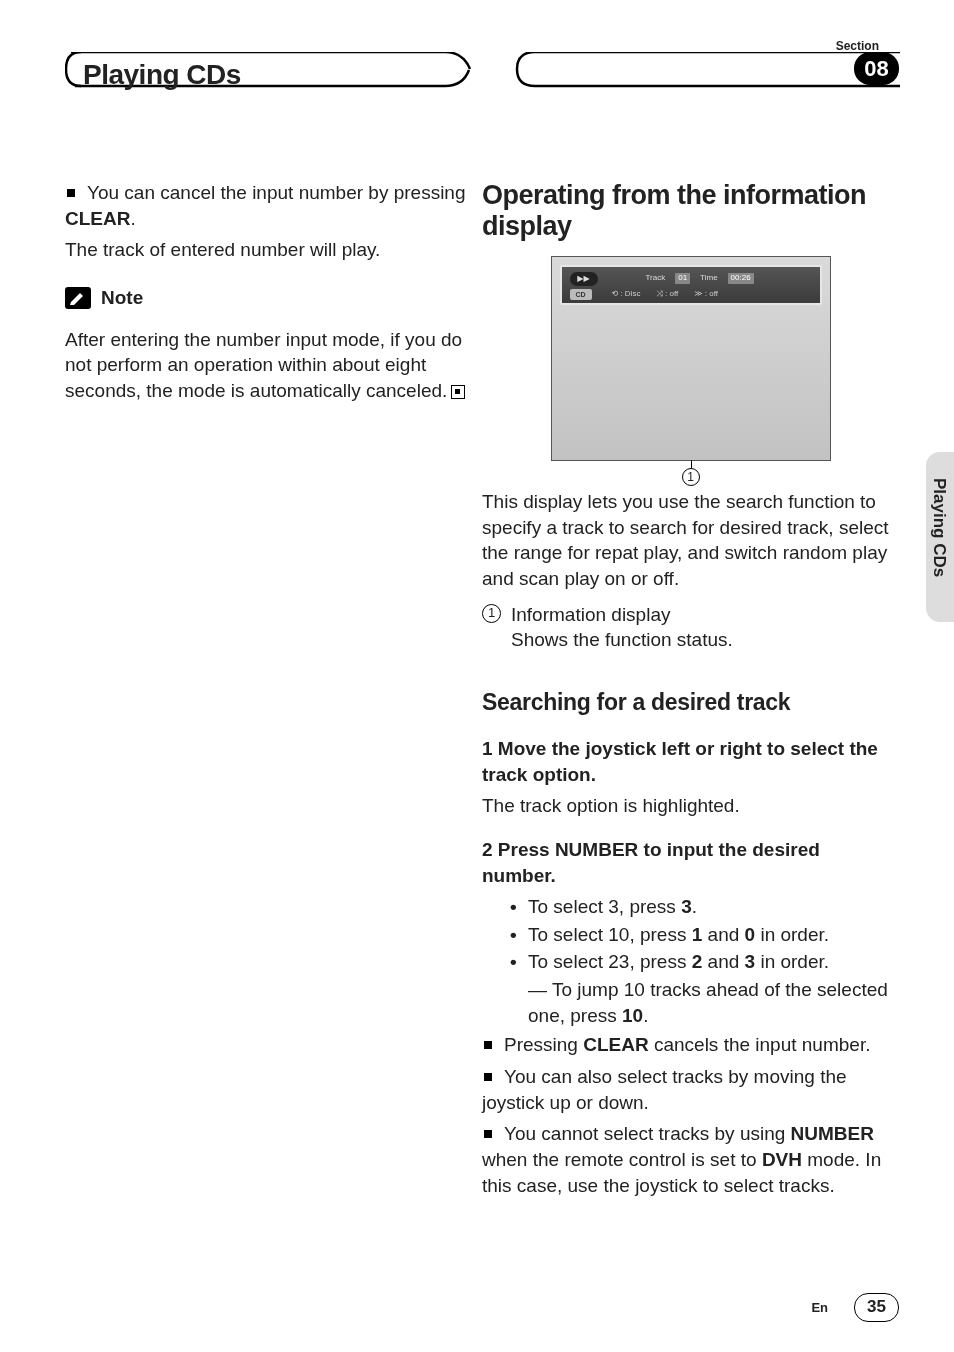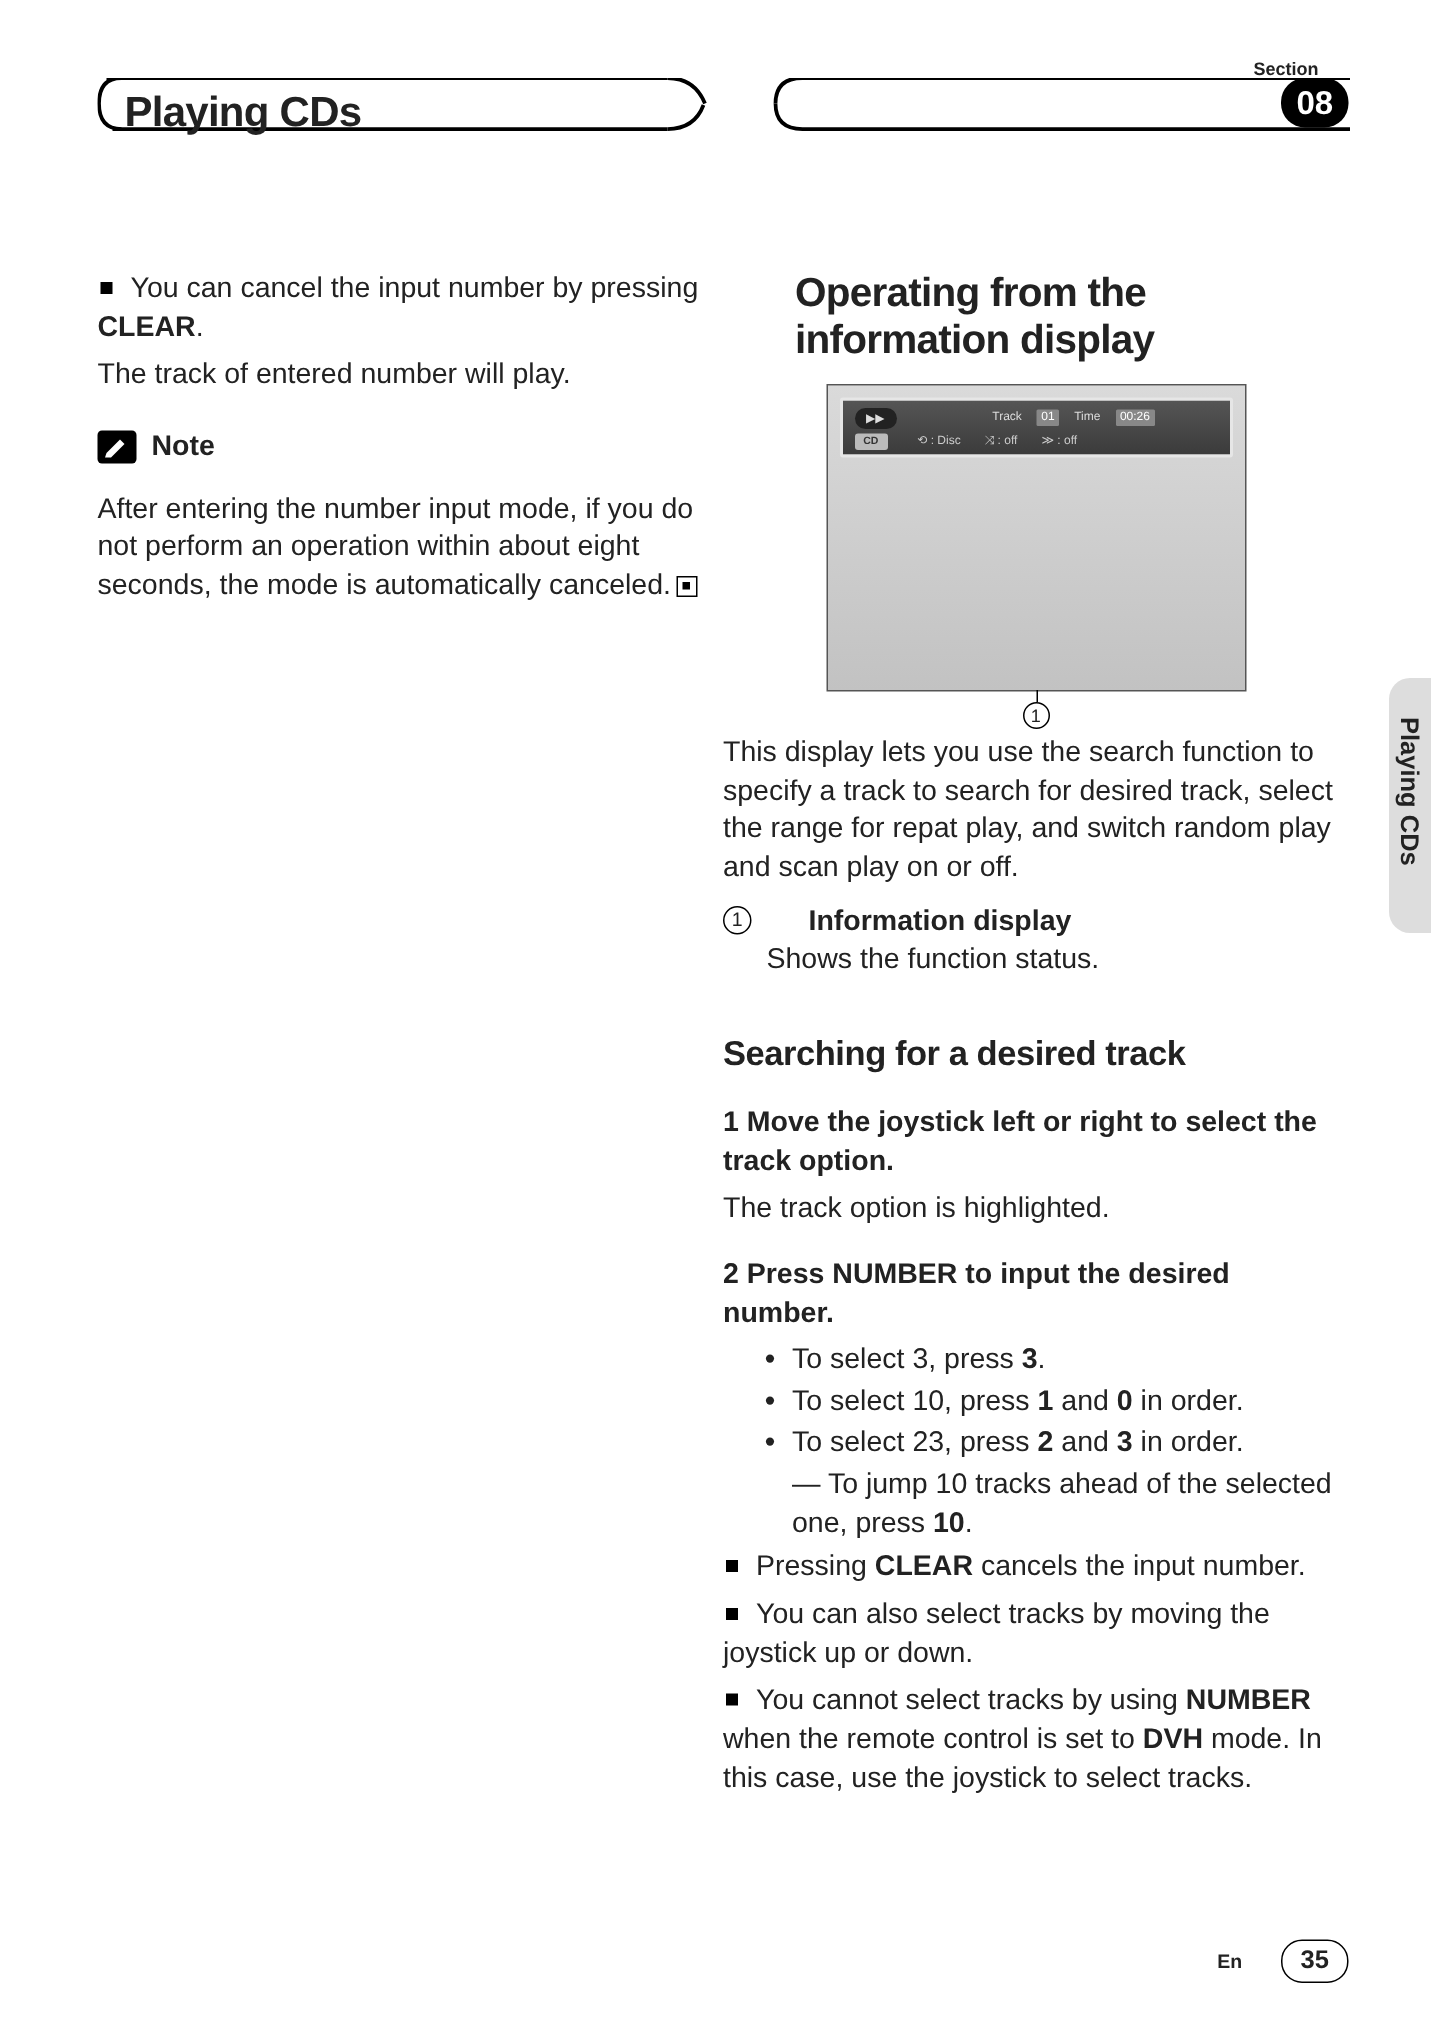--- a/index.html
+++ b/index.html
@@ -86,21 +86,21 @@
 
   .end-mark {
     display:inline-block; width:14px; height:14px; border:1.5px solid #000;
     vertical-align:-2px; margin-left:4px; position:relative;
   }
   .end-mark::after{
     content:""; position:absolute; top:3px; left:3px; width:5px; height:5px; background:#000;
   }
 
   
-  h1.big { font-size: 27px; font-weight:800; line-height:1.15; margin-bottom:14px; letter-spacing:-0.5px;margin-left:48px;}
+  h1.big { font-size: 27px; font-weight:800; line-height:1.15; margin-bottom:14px; letter-spacing:-0.5px;}
   h2.med { font-size: 23px; font-weight:800; margin-top:34px; margin-bottom:4px; letter-spacing:-0.3px;}
 
   
   .diagram-wrap { display:flex; justify-content:center; margin:6px 0 16px; }
   .diagram {
     width: 280px; height: 205px;
     background: linear-gradient(#dadada,#c2c2c2);
     border: 1px solid #555;
     position: relative;
   }
@@ -113,38 +113,38 @@
   .d-play {
     position:absolute; left:8px; top:5px; width:28px; height:14px;
     background:#222; border-radius:7px; color:#ddd; font-size:8px;
     display:flex;align-items:center;justify-content:center;
   }
   .d-cd {
     position:absolute; left:8px; top:22px; width:22px; height:11px;
     background:#bbb; color:#333; font-size:7px; font-weight:bold;
     display:flex;align-items:center;justify-content:center; border-radius:2px;
   }
-  .d-row1 { position:absolute; top:6px; left:100px; right:8px; color:#ddd; font-size:8px; display:flex; gap:10px; align-items:flex-start;}
+  .d-row1 { position:absolute; top:6px; left:84px; right:8px; color:#ddd; font-size:8px; display:flex; gap:10px; align-items:flex-start;}
   .d-row2 { position:absolute; top:22px; left:50px; right:8px; color:#ccc; font-size:8px; display:flex; gap:16px; }
   .d-val { background:#888; color:#fff; padding:0 3px; border-radius:1px; font-size:8px;}
   .callout-1 {
     position:absolute; bottom:-26px; left:50%; transform:translateX(-50%);
     width:18px; height:18px; border:1px solid #000; border-radius:50%;
     display:flex;align-items:center;justify-content:center; font-size:12px;
     background:#fff;
   }
   .callout-line { position:absolute; bottom:-8px; left:50%; width:1px; height:8px; background:#000;}
 
   .item-row { display:flex; gap:10px; margin-top:10px;}
   .circ-num {
     width:19px;height:19px;border:1.3px solid #000;border-radius:50%;
     display:flex;align-items:center;justify-content:center;font-size:13px;font-weight:500;
     flex-shrink:0; margin-top:2px;
   }
-  .item-label{ font-weight:700;margin-left:28px; }
+  .item-label{ font-weight:400; }
 
   ul.dots { list-style:none; margin:4px 0 4px 28px;}
   ul.dots li { position:relative; padding-left:18px; margin:2px 0; font-weight:300;}
   ul.dots li::before { content:"•"; position:absolute; left:0; font-weight:700;}
   .sub { margin-left:18px; }
   .dash { margin-left:0;}
 
   
   .side-tab {
     position:absolute; right:0; top:452px;

